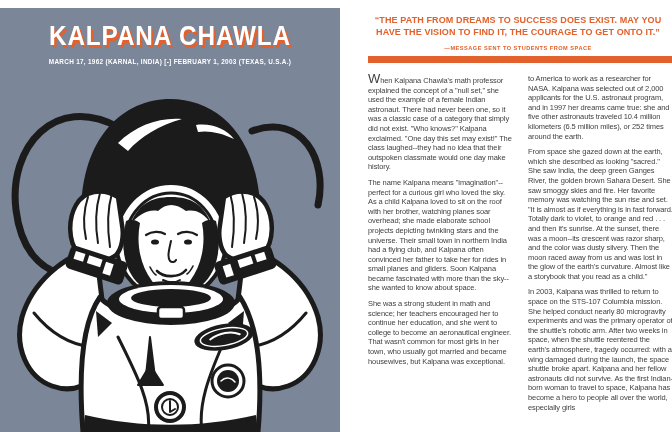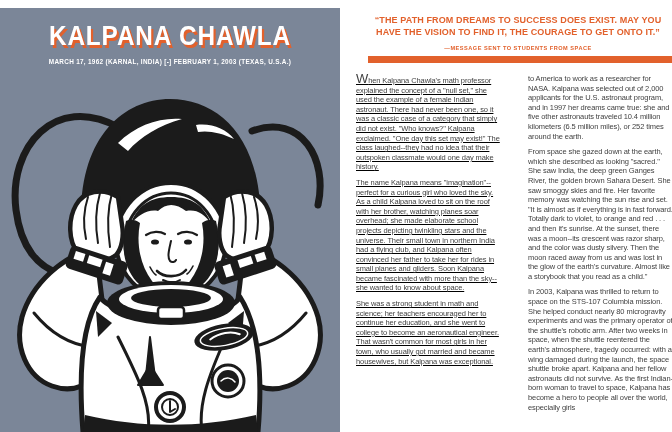--- a/index.html
+++ b/index.html
@@ -38,21 +38,21 @@
     transform:scaleX(0.97); transform-origin:50% 0;
   }
   .attribution {
     position:absolute; top:45px; left:28px; width:300px;
     text-align:center; color:var(--accent_orange,#E2612C);
     font-weight:bold; font-size:5.6px; letter-spacing:0.5px;
   }
   .rule { position:absolute; top:56px; left:28px; right:0; height:7px; background:var(--accent_orange,#E2612C); }
 
   .col { position:absolute; top:74px; }
-  .col-1 { left:16px; width:144px;text-decoration:underline; }
+  .col-1 { left:28px; width:144px; }
   .col-2 { left:188px; width:145px; }
   .col p {
     margin:0 0 6px 0; font-size:7.5px; line-height:9.6px;
     color:var(--body_text,#3F3F3F); letter-spacing:-0.1px; text-align:left;
   }
   .dropcap::first-letter { font-size:13px; }
 </style>
 </head>
 <body>
 

